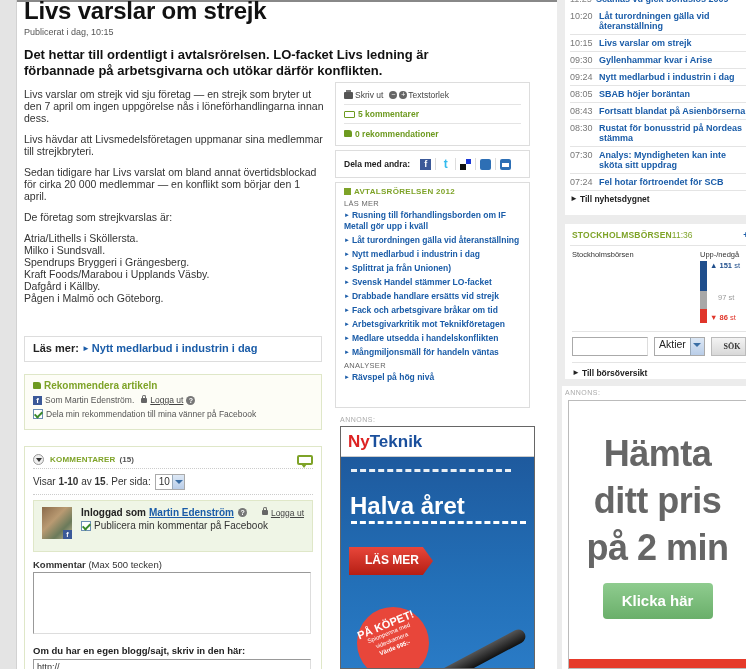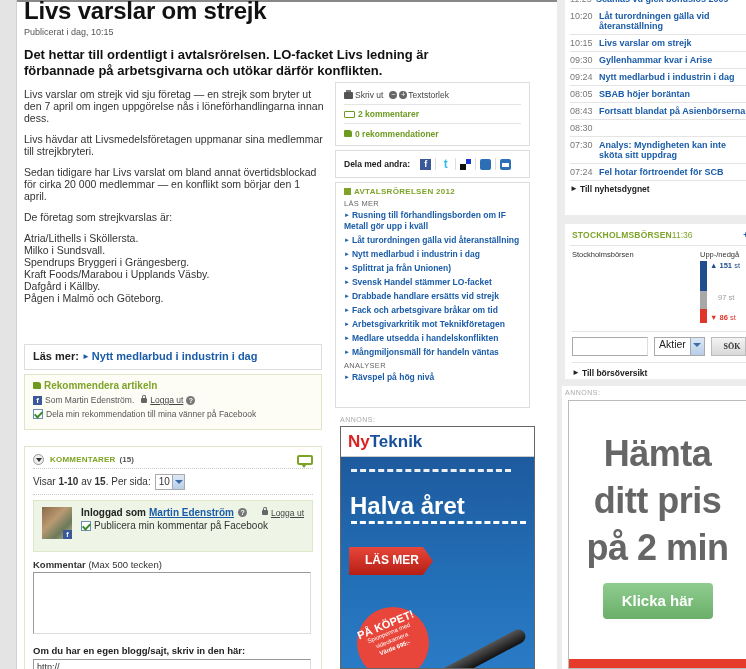--- a/index.html
+++ b/index.html
@@ -12,21 +12,21 @@
   
   .article { position: absolute; left: 24px; top: 0; width: 300px; }
   .article h1 { font-size: 24px; font-weight: bold; color: #111; line-height: 26px; margin-top: -2px; letter-spacing: -0.2px; }
   .pubdate { font-size: 9px; color: #555; margin-top: 3px; }
   .lead { font-size: 13px; font-weight: bold; line-height: 16px; margin-top: 10px; color: #111; width: 420px; }
   .body-text { margin-top: 9px; font-size: 10.5px; line-height: 12px; color: #333; }
   .body-text p { margin-bottom: 9px; }
   .body-text .list-line { display: block; }
   .byline { font-weight: bold; margin-top: 14px; font-size: 11px; color: #222; }
 
-  .lasmer-box { position: absolute; left: 24px; top: 344px; width: 298px; height: 26px; border: 1px solid #ddd; padding: 5px 8px; font-size: 11px; }
+  .lasmer-box { position: absolute; left: 24px; top: 336px; width: 298px; height: 26px; border: 1px solid #ddd; padding: 5px 8px; font-size: 11px; }
   .lasmer-box .lbl { font-weight: bold; color: #222; }
   .lasmer-box .lnk { font-weight: bold; color: #1a5ca8; text-decoration: none; }
   .tri { font-size: 8px; color: #1a5ca8; margin-right: 2px; vertical-align: 1px; }
 
   .rec-box { position: absolute; left: 24px; top: 374px; width: 298px; height: 56px; border: 1px solid #dfe7c8; background: #fdfdf6; padding: 5px 8px; }
   .rec-title { color: #7ea328; font-weight: bold; font-size: 10px; }
   .rec-line { font-size: 8.5px; color: #555; margin-top: 4px; display: flex; align-items: center; gap: 3px; }
   .fb-sq { display: inline-block; width: 9px; height: 9px; background: #3b5998; color: #fff; font-size: 8px; font-weight: bold; line-height: 9px; text-align: center; }
   .chk { display: inline-block; width: 10px; height: 10px; border: 1px solid #6c8fb3; background: #fff; position: relative; }
   .chk::after { content: ""; position: absolute; left: 2px; top: 0px; width: 3px; height: 6px; border: solid #3a8a2a; border-width: 0 2px 2px 0; transform: rotate(45deg); }
@@ -249,21 +249,21 @@
 <div class="tools-box">
   <div class="tool-row">
     <span class="printer"></span>
     <a class="gray" href="#" style="text-decoration:none">Skriv ut</a>
     <span class="round-ic">−</span>
       <span class="round-ic">+</span>
     <span class="gray">Textstorlek</span>
   </div>
   <div class="tool-row">
     <span class="bubble-sm"></span>
-    <a class="green" href="#" style="text-decoration:none">2 kommentarer</a>
+    <a class="green" href="#" style="text-decoration:none">5 kommentarer</a>
   </div>
   <div class="tool-row">
     <span class="thumb"></span>
     <a class="green" href="#" style="text-decoration:none">0 rekommendationer</a>
   </div>
 </div>
 
 <div class="share-box">
   <span class="lbl">Dela med andra:</span>
   <span class="sh-ic sh-fb">f</span>
@@ -345,20 +345,21 @@
   <div class="news-row">
       <span class="news-time">08:05</span>
       <span class="news-title">SBAB höjer boräntan</span>
     </div>
   <div class="news-row">
       <span class="news-time">08:43</span>
       <span class="news-title">Fortsatt blandat på Asienbörserna</span>
     </div>
   <div class="news-row">
       <span class="news-time">08:30</span>
+      <span class="news-title wrap" style="width:160px">Rustat för bonusstrid på Nordeas stämma</span>
     </div>
   <div class="news-row">
       <span class="news-time">07:30</span>
       <span class="news-title wrap">Analys: Myndigheten kan inte sköta sitt uppdrag</span>
     </div>
   <div class="news-row">
       <span class="news-time">07:24</span>
       <span class="news-title">Fel hotar förtroendet för SCB</span>
     </div>
   <div class="news-more"><span class="tri">►</span><span>Till nyhetsdygnet</span></div>

